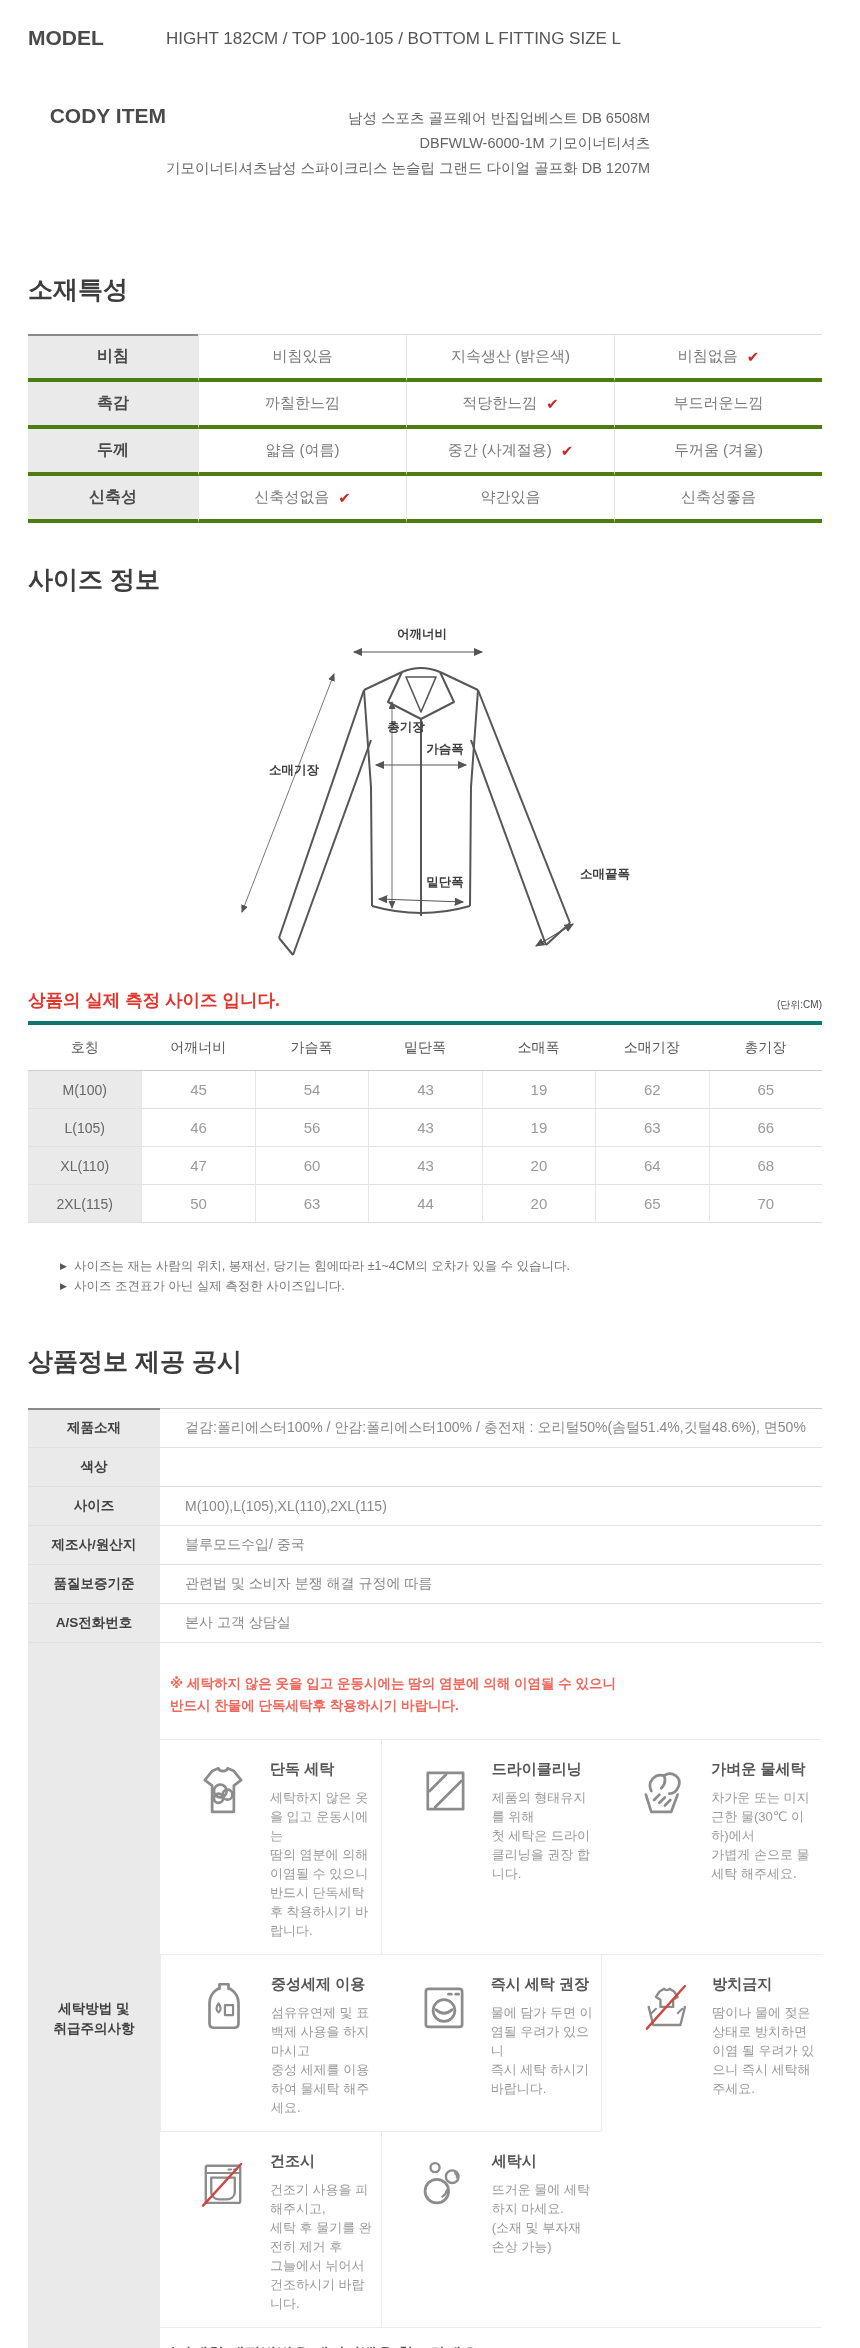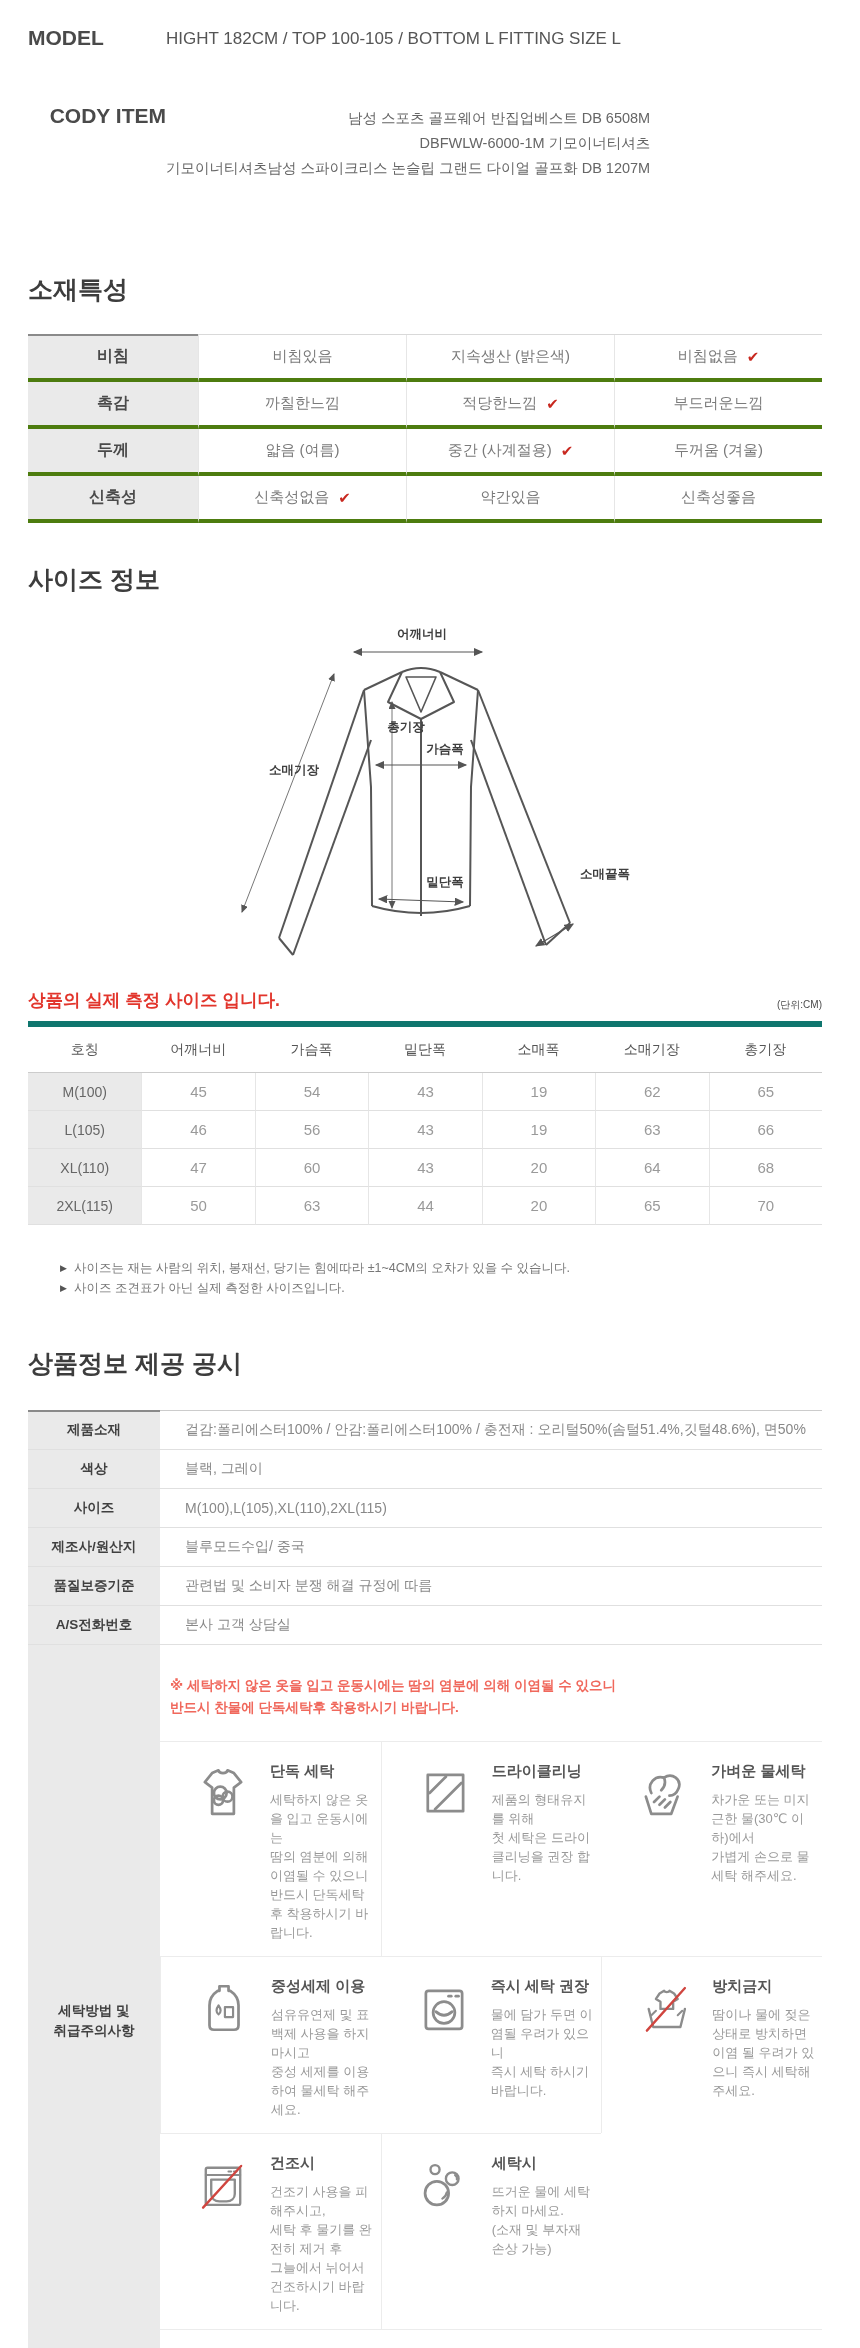--- a/index.html
+++ b/index.html
@@ -38,21 +38,21 @@
 
   
   .diagram { margin:26px 0 0 182px; width:520px; height:348px; }
   .diagram svg { display:block; }
   .dlab { font-size:12.5px; font-weight:bold; fill:#3f3f3f; }
 
   
   .measure-head { display:flex; justify-content:space-between; align-items:flex-end; margin:18px 38px 0 28px; padding-bottom:9px; }
   .measure-title { color:#e2352c; font-size:17.5px; font-weight:bold; }
   .measure-unit { color:#4a4a4a; font-size:10px; }
-  .st { margin:0 38px 0 28px; display:grid; grid-template-columns:repeat(7,1fr); border-top:6px solid #0f766e; }
+  .st { margin:0 38px 0 28px; display:grid; grid-template-columns:repeat(7,1fr); border-top:4px solid #0f766e; }
   .st-h { height:46px; display:flex; align-items:center; justify-content:center; font-size:14px; color:#555; border-bottom:1px solid #ccc; }
   .st-c { height:38px; display:flex; align-items:center; justify-content:center; font-size:15px; color:#9a9a9a; border-bottom:1px solid #e0e0e0; }
   .st-c.vline { border-left:1px solid #e6e6e6; }
   .st-name { background:#eaeaea; color:#666; font-size:14px; }
 
   .size-notes { margin:34px 28px 0 60px; }
   .note-line { display:flex; align-items:baseline; font-size:12.5px; color:#777; line-height:19px; }
   .note-bullet { color:#555; font-size:9px; margin-right:7px; position:relative; top:-1px; }
 
   
@@ -271,21 +271,20 @@
   <div class="dt-wrap">
     <div class="dt-darkedge top"></div>
 
     <div class="dt">
       <div class="dt-row">
         <div class="dt-label">제품소재</div>
         <div class="dt-value">겉감:폴리에스터100% / 안감:폴리에스터100% /  충전재 : 오리털50%(솜털51.4%,깃털48.6%), 면50%</div>
       </div>
       <div class="dt-row">
         <div class="dt-label">색상</div>
-        <div class="dt-value">블랙, 그레이</div>
       </div>
       <div class="dt-row">
         <div class="dt-label">사이즈</div>
         <div class="dt-value">M(100),L(105),XL(110),2XL(115)</div>
       </div>
       <div class="dt-row">
         <div class="dt-label">제조사/원산지</div>
         <div class="dt-value">블루모드수입/ 중국</div>
       </div>
       <div class="dt-row">

